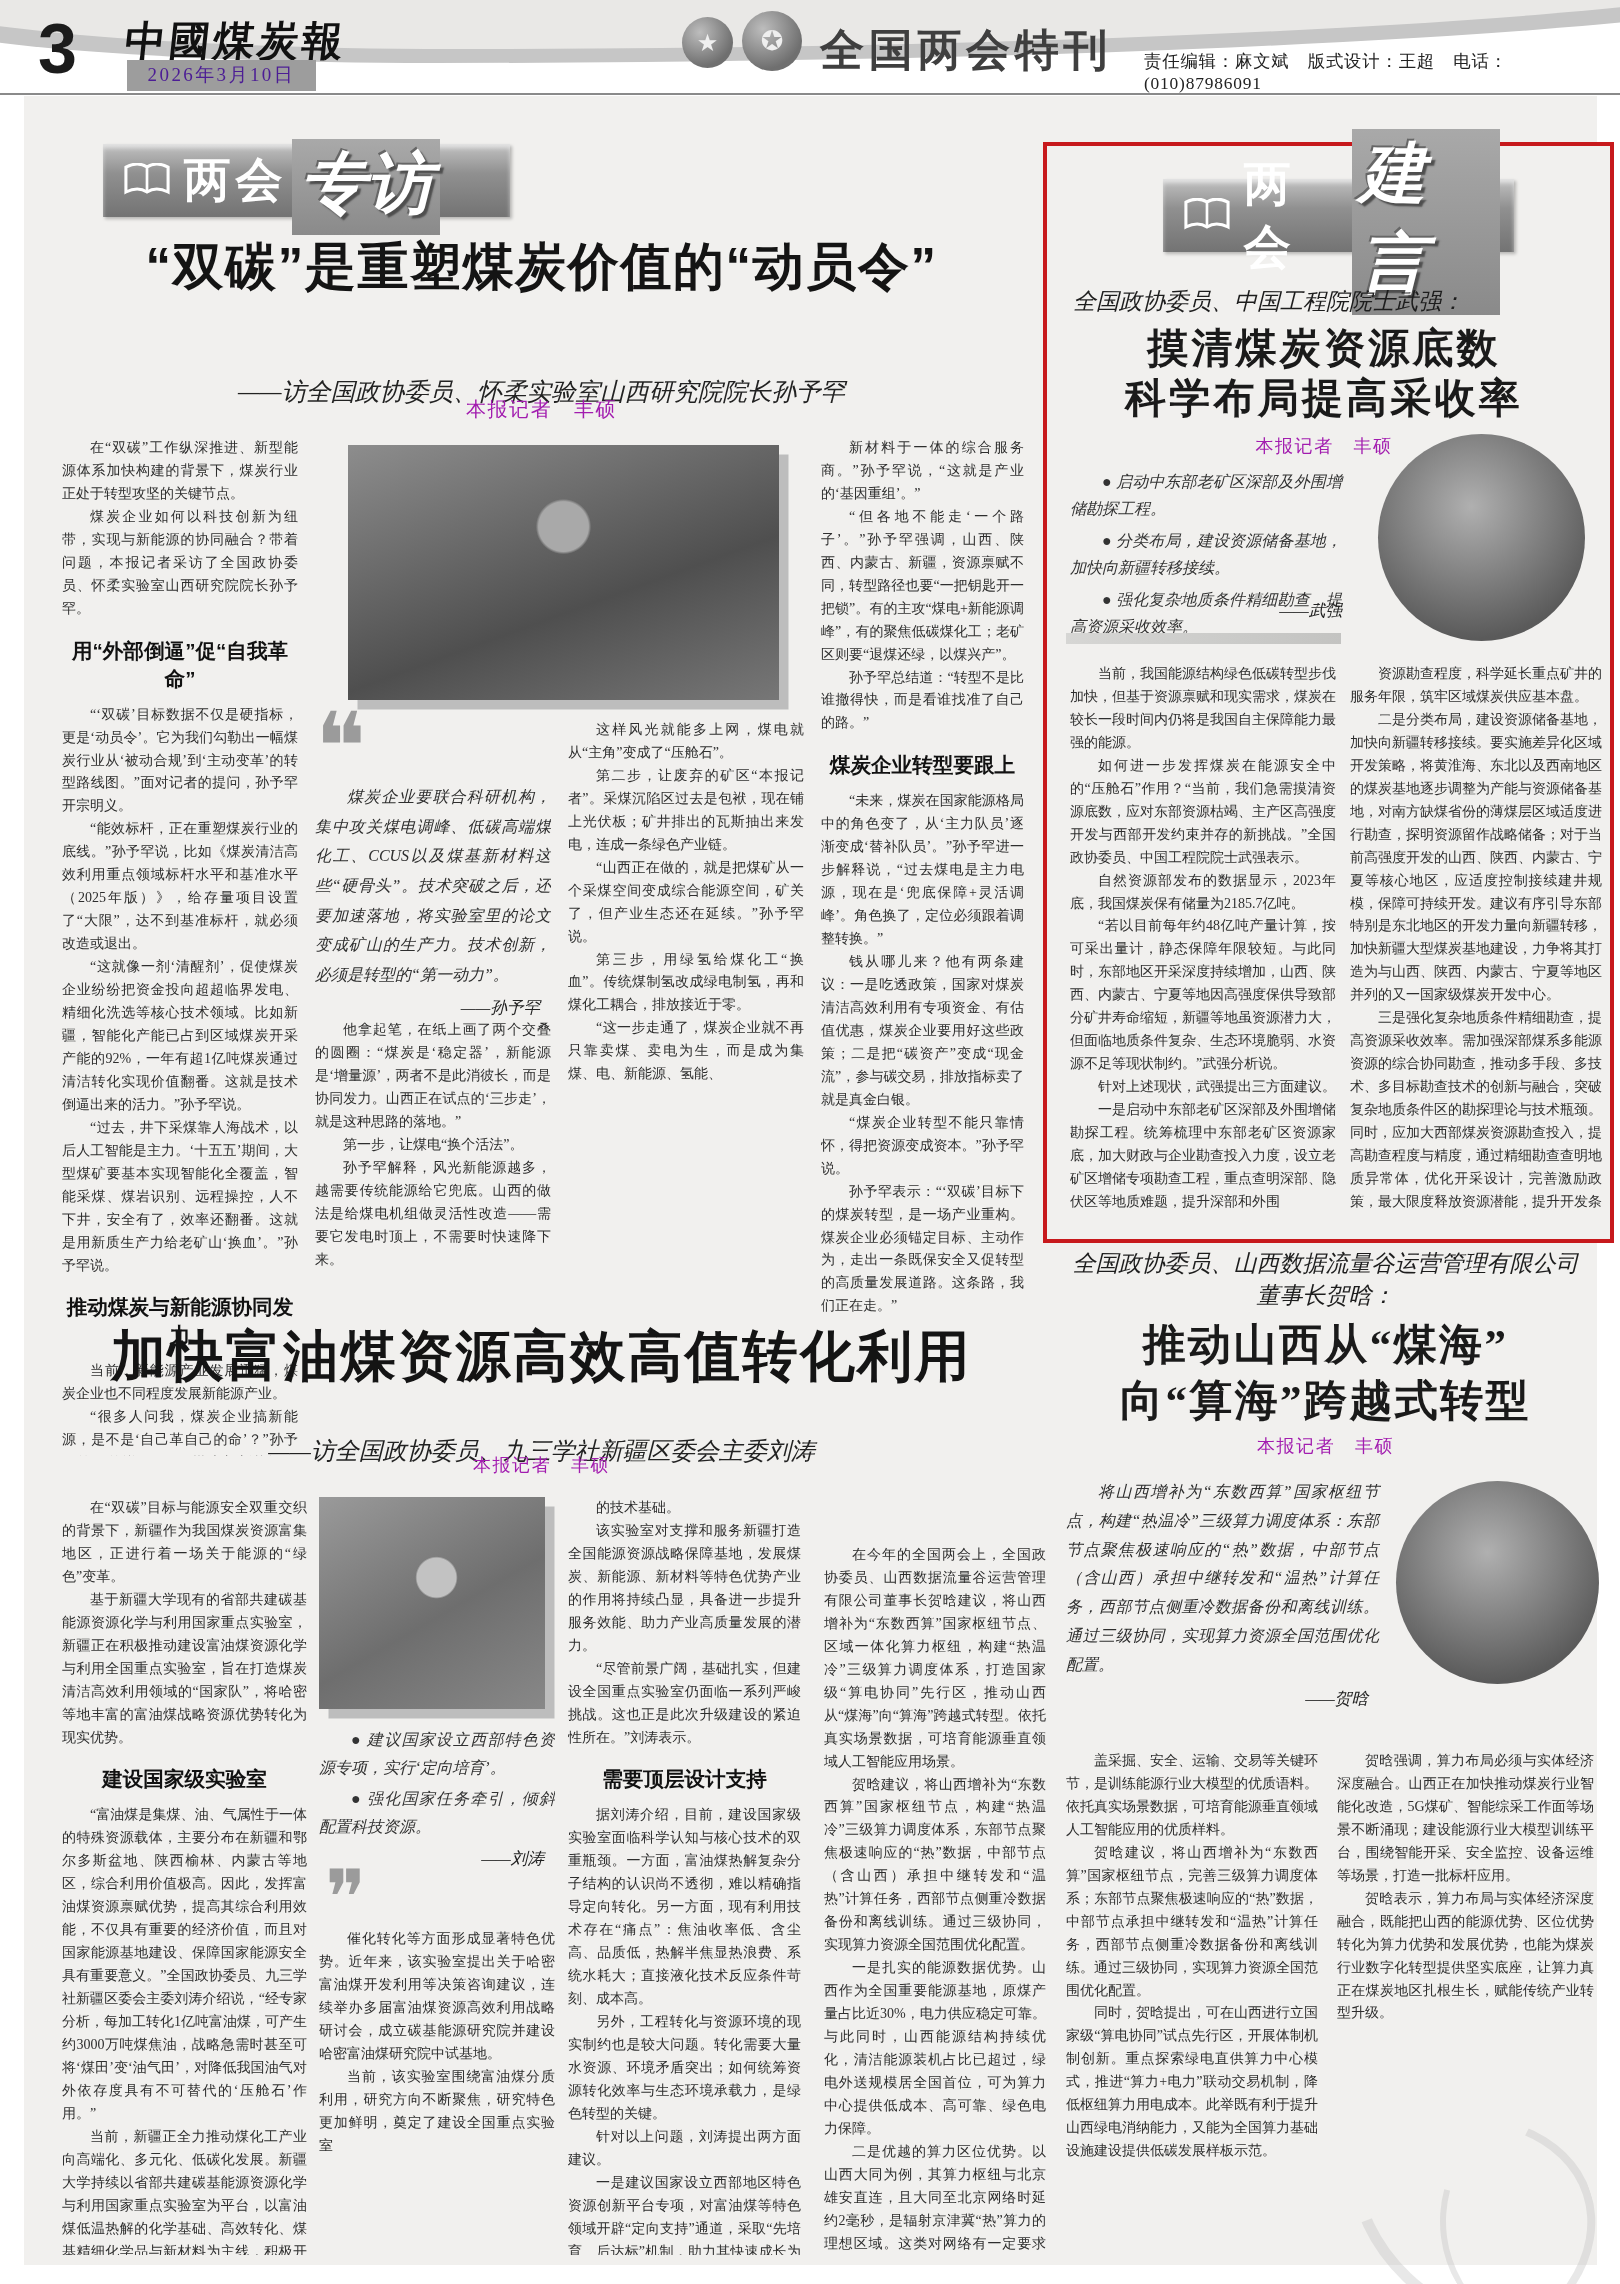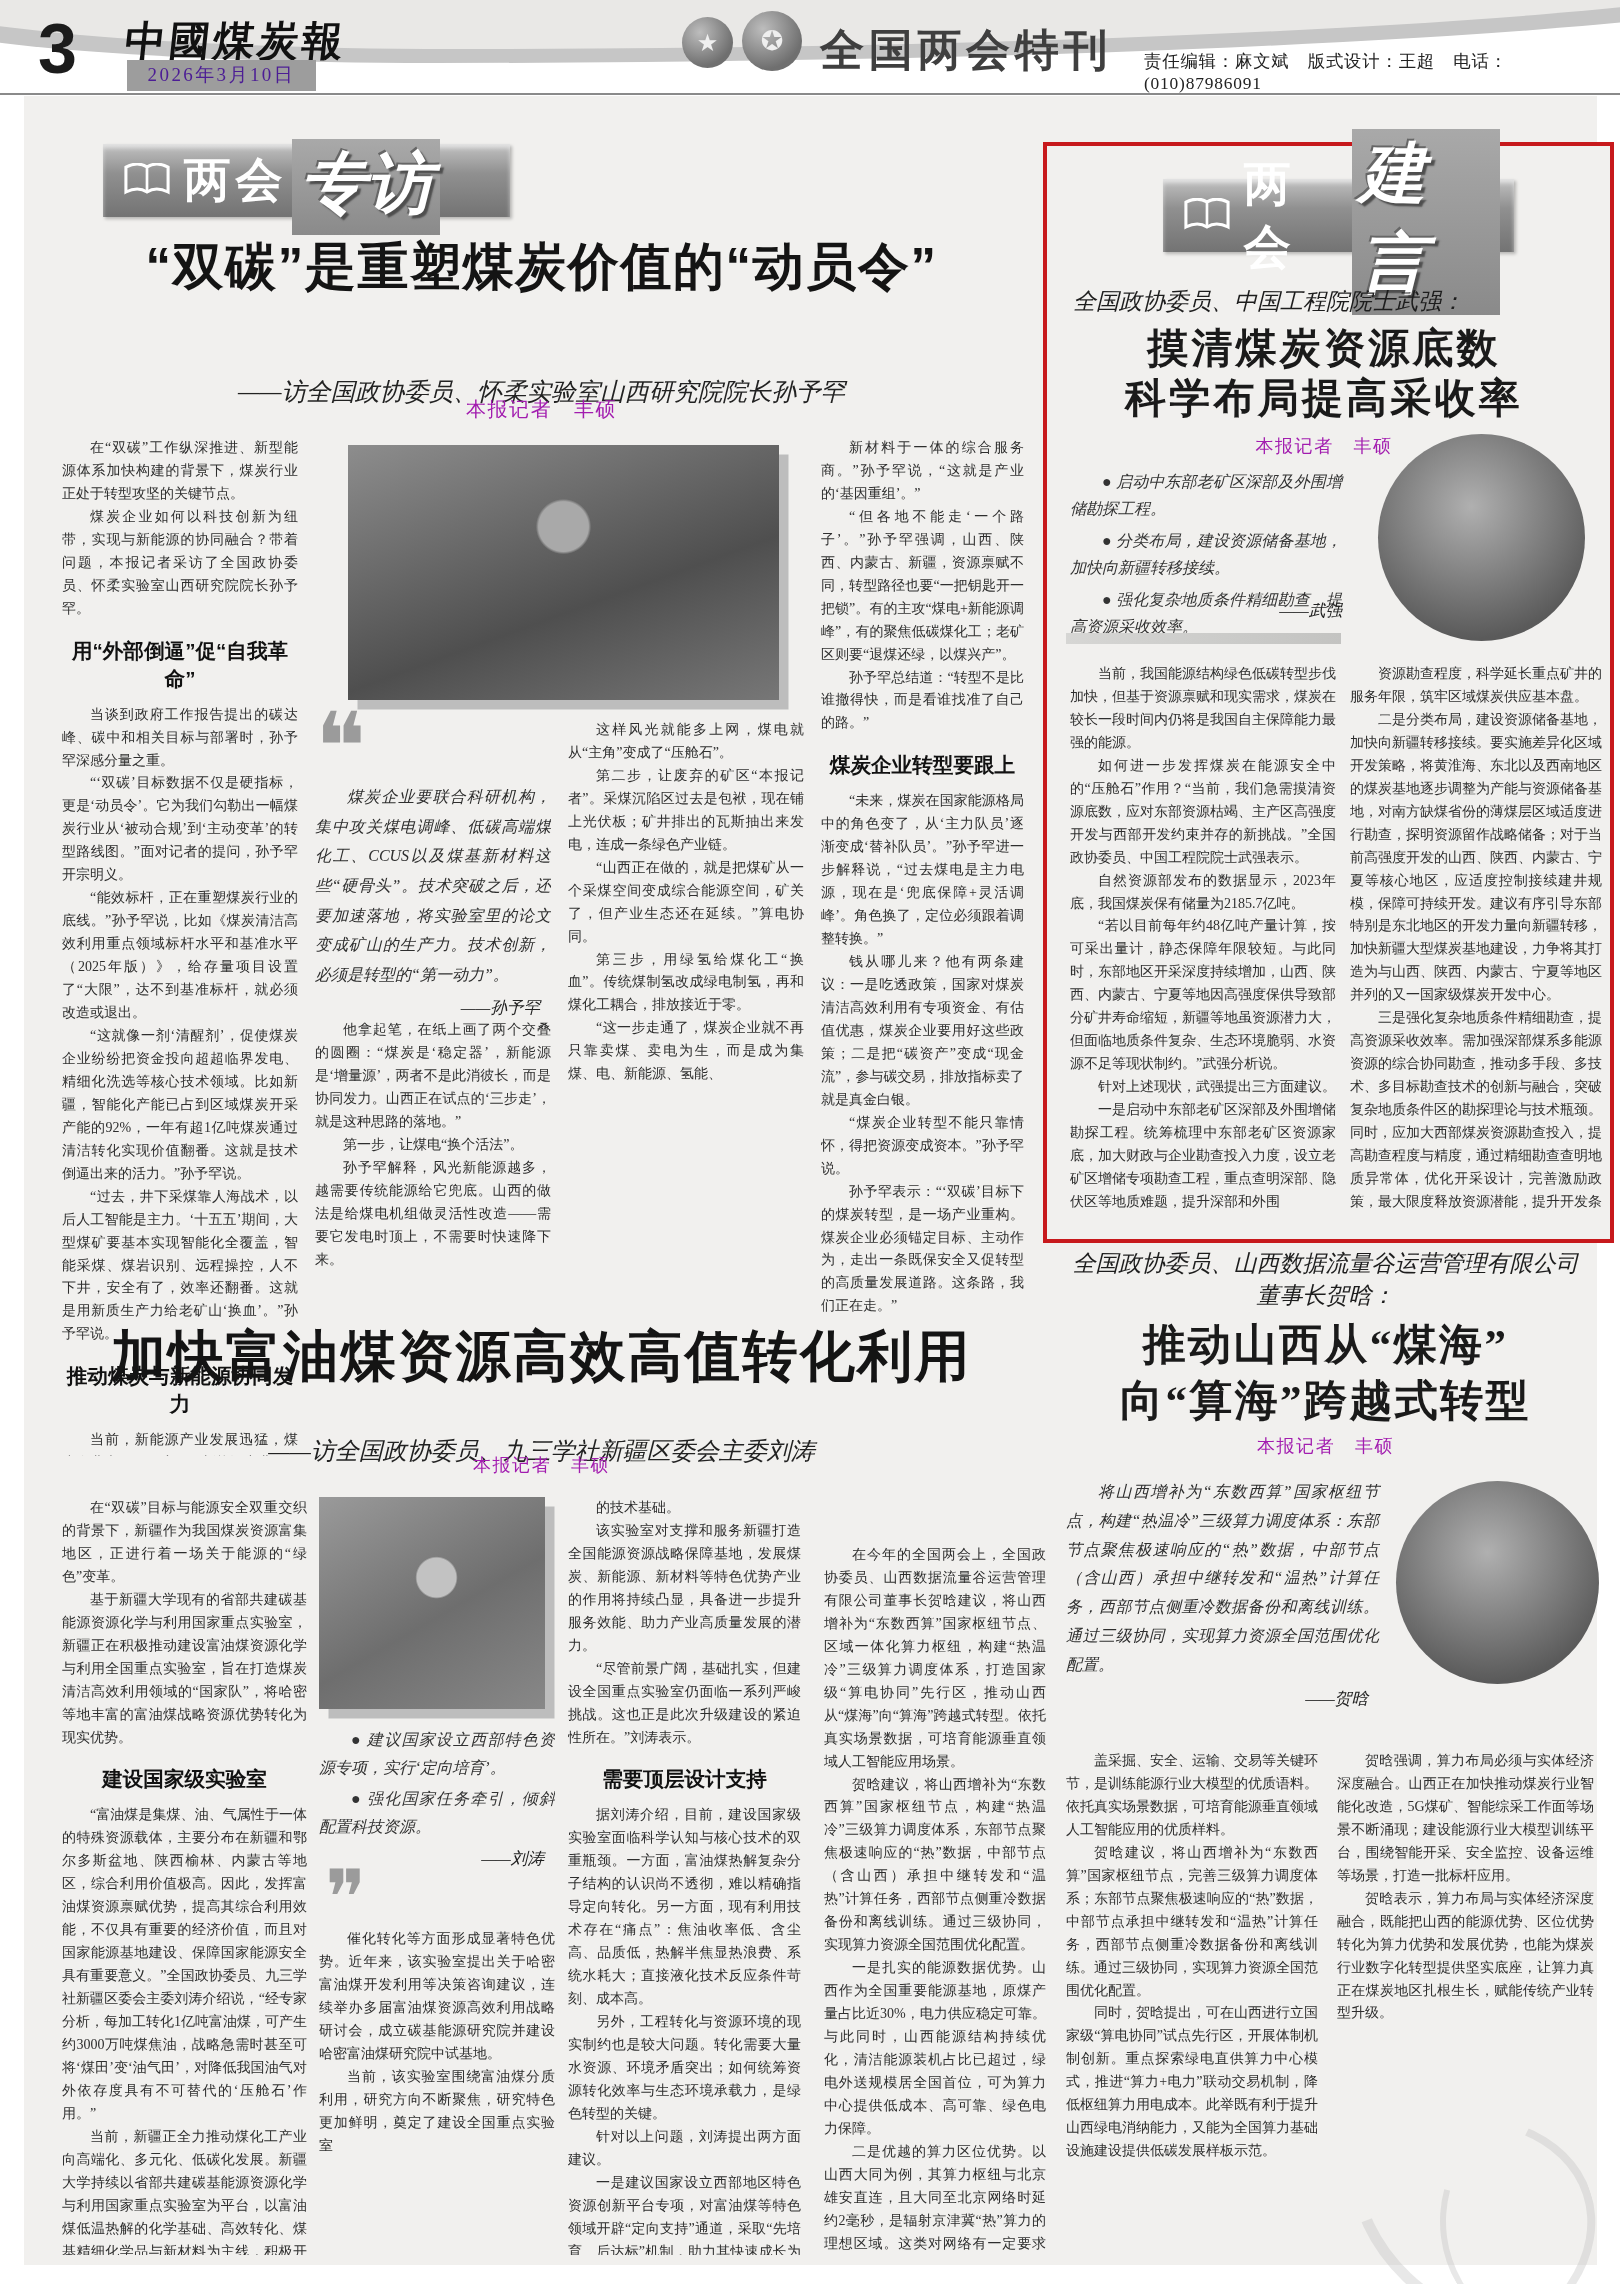--- a/index.html
+++ b/index.html
@@ -85,21 +85,20 @@
 </div>
 
 <div class="abs hl-sans" style="left:59px;top:233px;width:965px;font-size:51px;letter-spacing:1.6px;">“双碳”是重塑煤炭价值的“动员令”</div>
 <div class="abs subtitle" style="left:59px;top:347px;width:965px;font-size:24.5px;">——访全国政协委员、怀柔实验室山西研究院院长孙予罕</div>
 <div class="abs byline" style="left:59px;top:396px;width:965px;">本报记者　丰硕</div>
 
 <div class="abs col" style="left:62px;top:437px;width:236px;height:1019px;">
     <p class="bp">在“双碳”工作纵深推进、新型能源体系加快构建的背景下，煤炭行业正处于转型攻坚的关键节点。</p>
     <p class="bp">煤炭企业如何以科技创新为纽带，实现与新能源的协同融合？带着问题，本报记者采访了全国政协委员、怀柔实验室山西研究院院长孙予罕。</p>
     <h3 class="ch">用“外部倒逼”促“自我革命”</h3>
-    <p class="bp">当谈到政府工作报告提出的碳达峰、碳中和相关目标与部署时，孙予罕深感分量之重。</p>
     <p class="bp">“‘双碳’目标数据不仅是硬指标，更是‘动员令’。它为我们勾勒出一幅煤炭行业从‘被动合规’到‘主动变革’的转型路线图。”面对记者的提问，孙予罕开宗明义。</p>
     <p class="bp">“能效标杆，正在重塑煤炭行业的底线。”孙予罕说，比如《煤炭清洁高效利用重点领域标杆水平和基准水平（2025年版）》，给存量项目设置了“大限”，达不到基准标杆，就必须改造或退出。</p>
     <p class="bp">“这就像一剂‘清醒剂’，促使煤炭企业纷纷把资金投向超超临界发电、精细化洗选等核心技术领域。比如新疆，智能化产能已占到区域煤炭开采产能的92%，一年有超1亿吨煤炭通过清洁转化实现价值翻番。这就是技术倒逼出来的活力。”孙予罕说。</p>
     <p class="bp">“过去，井下采煤靠人海战术，以后人工智能是主力。‘十五五’期间，大型煤矿要基本实现智能化全覆盖，智能采煤、煤岩识别、远程操控，人不下井，安全有了，效率还翻番。这就是用新质生产力给老矿山‘换血’。”孙予罕说。</p>
     <h3 class="ch">推动煤炭与新能源协同发力</h3>
     <p class="bp">当前，新能源产业发展迅猛，煤炭企业也不同程度发展新能源产业。</p>
     <p class="bp">“很多人问我，煤炭企业搞新能源，是不是‘自己革自己的命’？”孙予罕笑了笑说，“发展煤炭与新能源不是‘单选题’，而是‘配合战’。”</p>
   </div>
 
 <div class="abs photo inner" style="left:348px;top:445px;width:431px;height:255px;"></div>
@@ -114,21 +113,21 @@
       <p class="bp">第一步，让煤电“换个活法”。</p>
       <p class="bp">孙予罕解释，风光新能源越多，越需要传统能源给它兜底。山西的做法是给煤电机组做灵活性改造——需要它发电时顶上，不需要时快速降下来。</p>
     </div>
 </div>
 
 <div class="abs col" style="left:568px;top:437px;width:236px;height:1019px;">
   <div class="spacer" style="height:282px;"></div>
   <div>
       <p class="bp">这样风光就能多上网，煤电就从“主角”变成了“压舱石”。</p>
       <p class="bp">第二步，让废弃的矿区“本报记者”。采煤沉陷区过去是包袱，现在铺上光伏板；矿井排出的瓦斯抽出来发电，连成一条绿色产业链。</p>
-      <p class="bp">“山西正在做的，就是把煤矿从一个采煤空间变成综合能源空间，矿关了，但产业生态还在延续。”算电协同。</p>
+      <p class="bp">“山西正在做的，就是把煤矿从一个采煤空间变成综合能源空间，矿关了，但产业生态还在延续。”孙予罕说。</p>
       <p class="bp">第三步，用绿氢给煤化工“换血”。传统煤制氢改成绿电制氢，再和煤化工耦合，排放接近于零。</p>
       <p class="bp">“这一步走通了，煤炭企业就不再只靠卖煤、卖电为生，而是成为集煤、电、新能源、氢能、</p>
     </div>
 </div>
 
 <div class="abs col" style="left:821px;top:437px;width:203px;height:1019px;">
     <p class="bp">新材料于一体的综合服务商。”孙予罕说，“这就是产业的‘基因重组’。”</p>
     <p class="bp">“但各地不能走‘一个路子’。”孙予罕强调，山西、陕西、内蒙古、新疆，资源禀赋不同，转型路径也要“一把钥匙开一把锁”。有的主攻“煤电+新能源调峰”，有的聚焦低碳煤化工；老矿区则要“退煤还绿，以煤兴产”。</p>
     <p class="bp">孙予罕总结道：“转型不是比谁撤得快，而是看谁找准了自己的路。”</p>
     <h3 class="ch">煤炭企业转型要跟上</h3>

